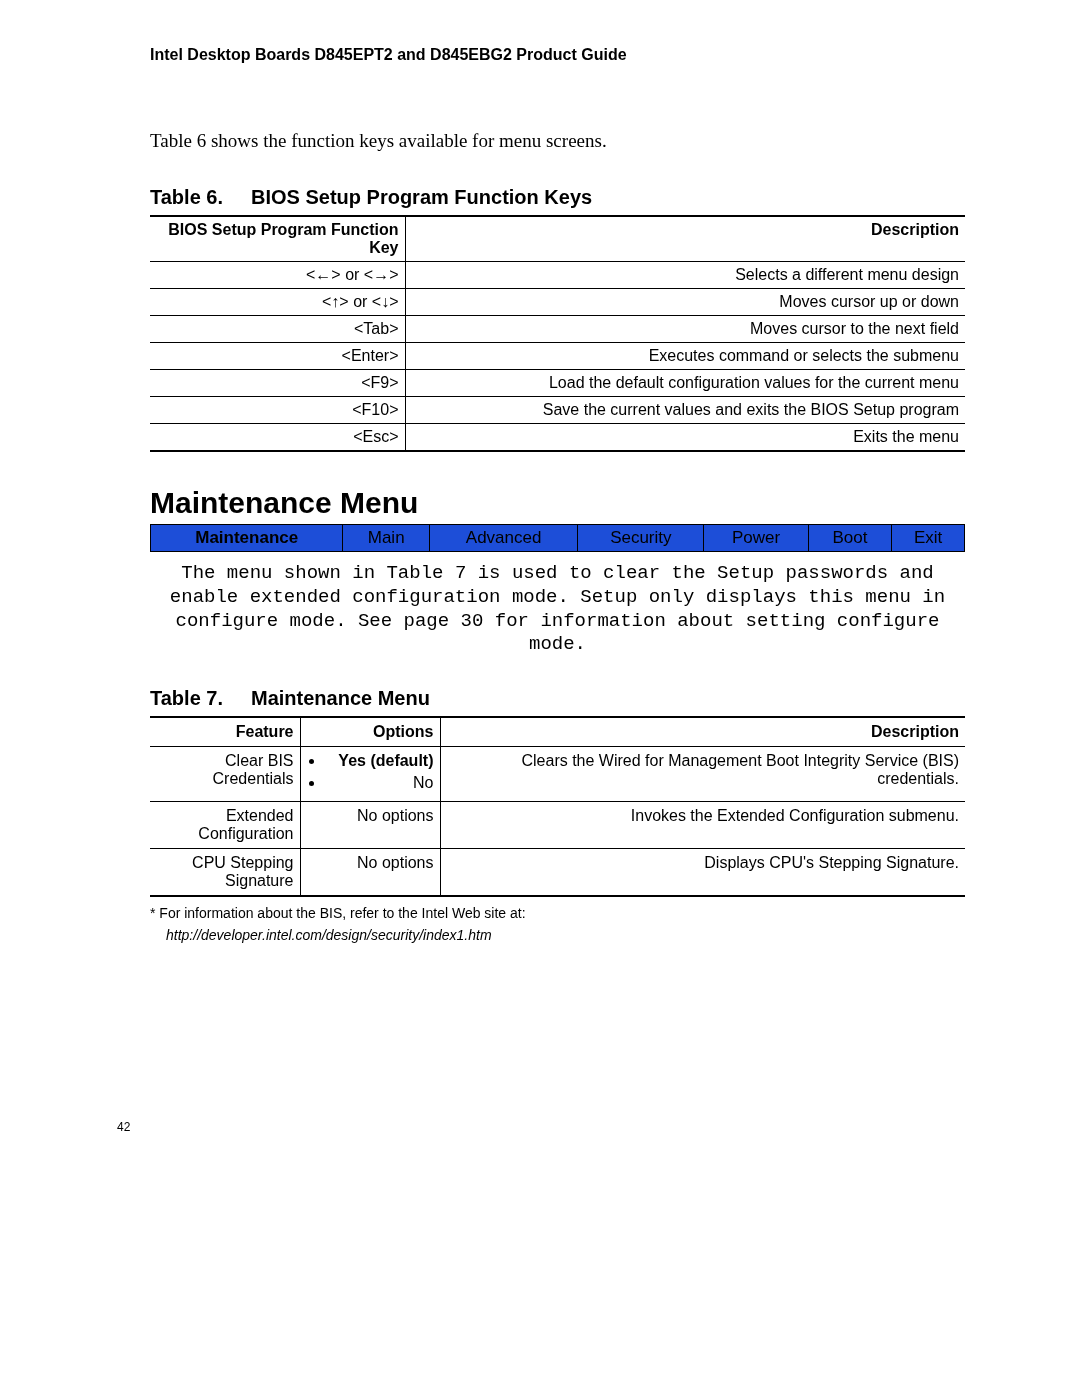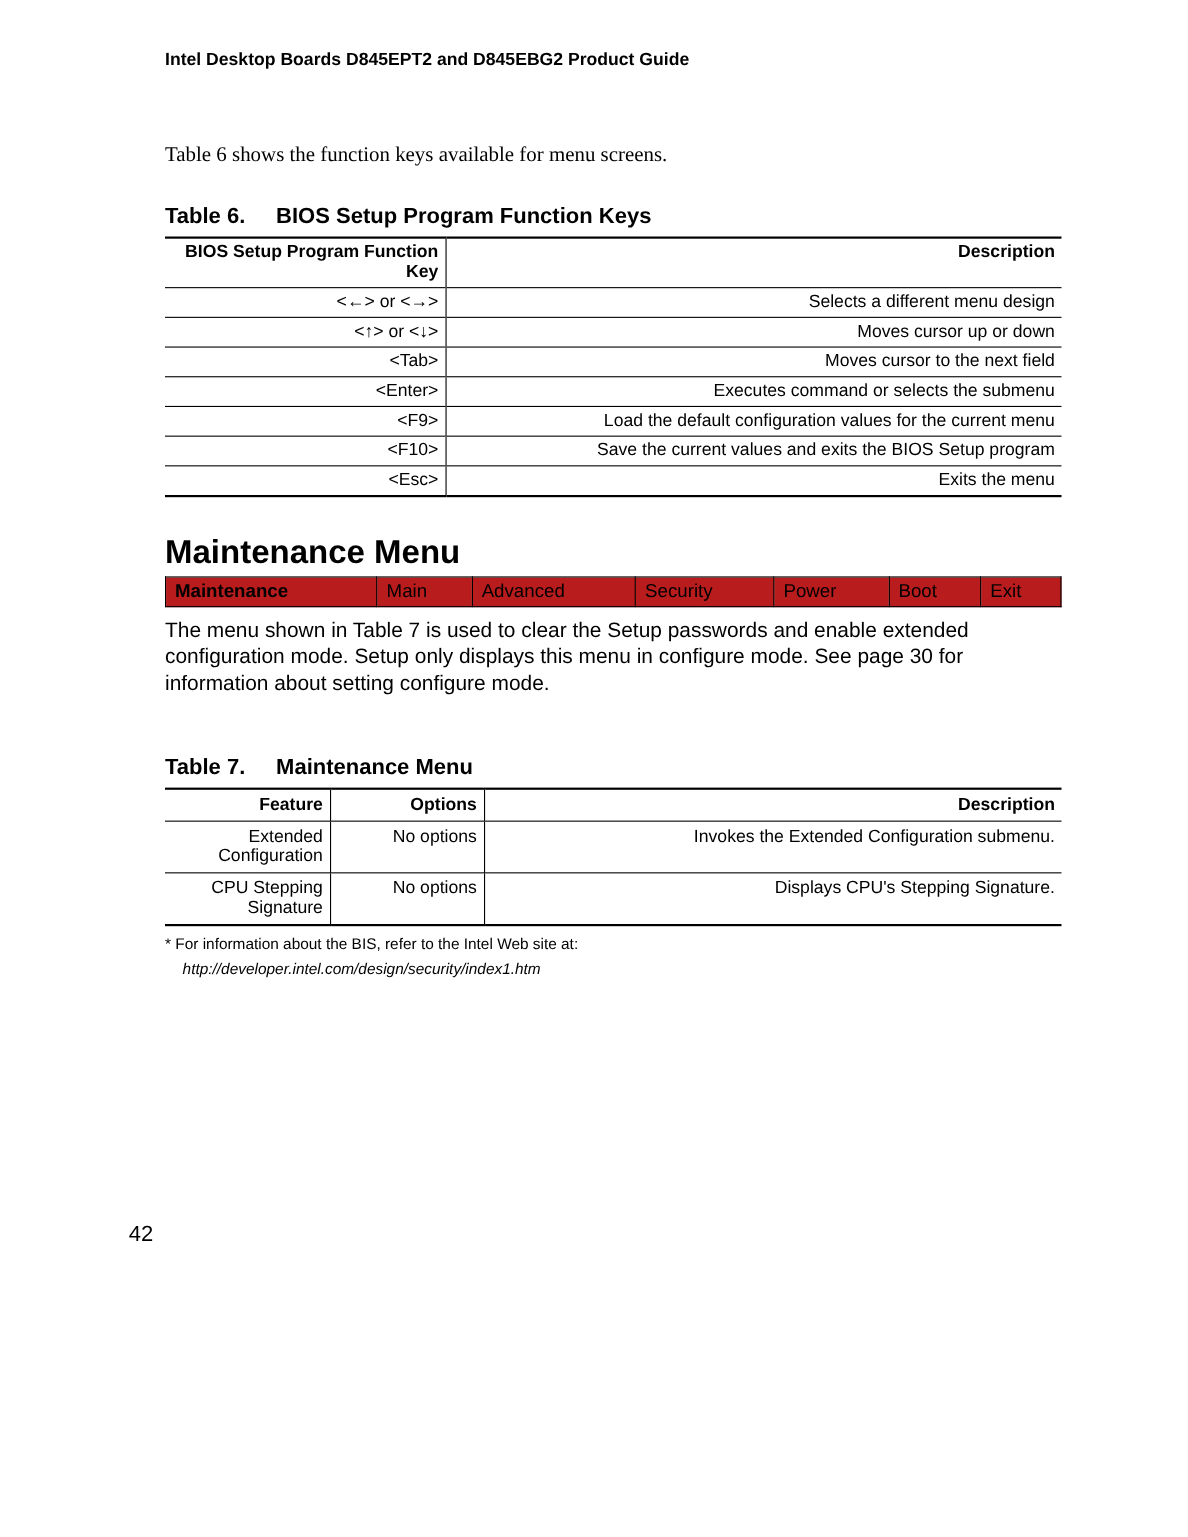--- a/index.html
+++ b/index.html
@@ -61,33 +61,35 @@
   }
 
   table.menubar {
     border-collapse: collapse;
     width: 100%;
     font-family: Arial, Helvetica, sans-serif;
     font-size: 17px;
   }
   table.menubar td {
     border: 1px solid #000;
-    background: #b91c1c;
+    background: #1d4ed8;
+    text-align: center;
     padding: 3px 8px;
   }
   table.menubar td.active {
     font-weight: bold;
   }
 
   .para {
-    font-family: Liberation Sans, sans-serif;
+    font-family: Liberation Mono, monospace;
     font-size: 19px;
     margin-top: 10px;
-    margin-bottom: 54px;
+    margin-bottom: 30px;
     line-height: 1.25;
+    text-align: center;
   }
 
   table.t7 {
     border-collapse: collapse;
     width: 100%;
     font-size: 16px;
   }
   table.t7 th, table.t7 td {
     text-align: right;
     padding: 5px 6px 5px 6px;
@@ -124,21 +126,21 @@
     font-style: italic;
     margin-left: 16px;
     margin-top: 6px;
     display: block;
   }
   .pagenum {
     position: absolute;
     left: 117px;
     bottom: 44px;
     font-family: Arial, Helvetica, sans-serif;
-    font-size: 20px;
+    font-size: 12px;
   }
 </style>
 </head>
 <body>
 
 <div class="page">
   <div class="header">Intel Desktop Boards D845EPT2 and D845EBG2 Product Guide</div>
 
   <div class="intro">Table 6 shows the function keys available for menu screens.</div>
 
@@ -216,20 +218,30 @@
         <col>
       </colgroup>
     <tbody>
         <tr class="head">
       <th>Feature</th>
       <th>Options</th>
       <th>Description</th>
     </tr>
 
 
+    <tr>
+      <td>Clear BIS Credentials</td>
+      <td class="opt">
+        <ul>
+          <li class="def">Yes (default)</li>
+          <li>No</li>
+        </ul>
+      </td>
+      <td>Clears the Wired for Management Boot Integrity Service (BIS) credentials.</td>
+    </tr>
 
     <tr>
       <td>Extended Configuration</td>
       <td>No options</td>
       <td>Invokes the Extended Configuration submenu.</td>
     </tr>
 
     <tr>
       <td>CPU Stepping Signature</td>
       <td>No options</td>

